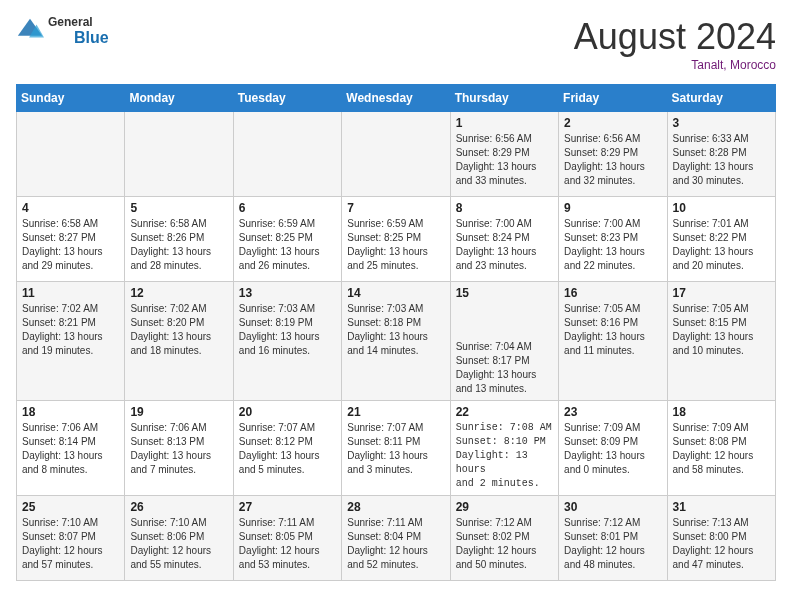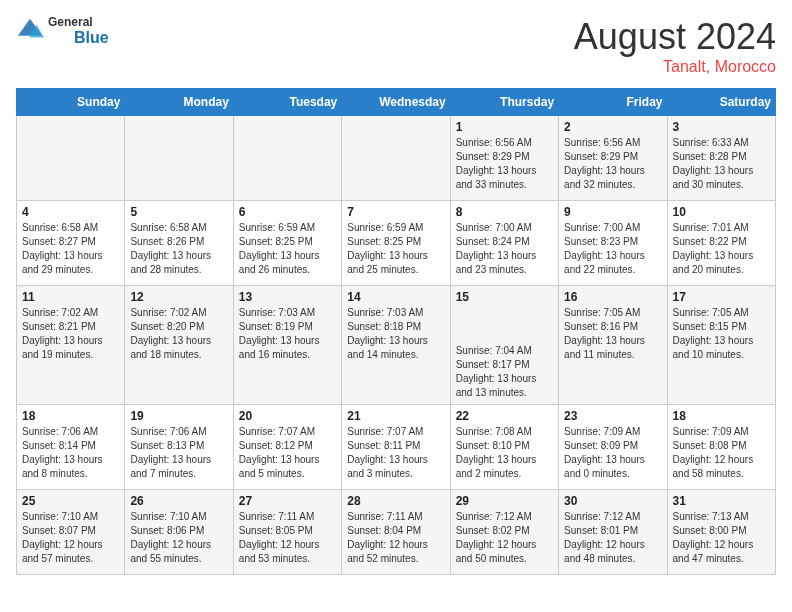--- a/index.html
+++ b/index.html
@@ -43,34 +43,34 @@
     }
     .title-area {
       text-align: right;
     }
     .month-year {
       font-size: 36px;
       font-weight: normal;
       color: #333;
     }
     .location {
-      font-size: 16px;
-      color: #ef4444;
+      font-size: 12px;
+      color: #701a75;
       text-align: right;
     }
     .calendar {
       width: 100%;
       border-collapse: collapse;
       font-size: 10.5px;
     }
     .calendar th {
       background-color: #2a7fcb;
       color: #fff;
       padding: 6px 4px;
-      text-align: right;
+      text-align: left;
       font-size: 12px;
       font-weight: bold;
       border: 1px solid #2a7fcb;
     }
     .calendar td {
       border: 1px solid #ccc;
       vertical-align: top;
       padding: 4px 5px;
       width: 108px;
       min-height: 80px;
@@ -284,21 +284,21 @@
         </td>
         <td>
           <span class="day-number">21</span>
           <div class="day-info" style="white-space: pre-line;">Sunrise: 7:07 AM
 Sunset: 8:11 PM
 Daylight: 13 hours
 and 3 minutes.</div>
         </td>
         <td>
           <span class="day-number">22</span>
-          <div class="day-info" style="white-space: pre-line;">Sunrise: 7:08 AM
+          <div class="day-info" style="white-space: pre-line; font-family: Liberation Mono, monospace;">Sunrise: 7:08 AM
 Sunset: 8:10 PM
 Daylight: 13 hours
 and 2 minutes.</div>
         </td>
         <td>
           <span class="day-number">23</span>
           <div class="day-info" style="white-space: pre-line;">Sunrise: 7:09 AM
 Sunset: 8:09 PM
 Daylight: 13 hours
 and 0 minutes.</div>

